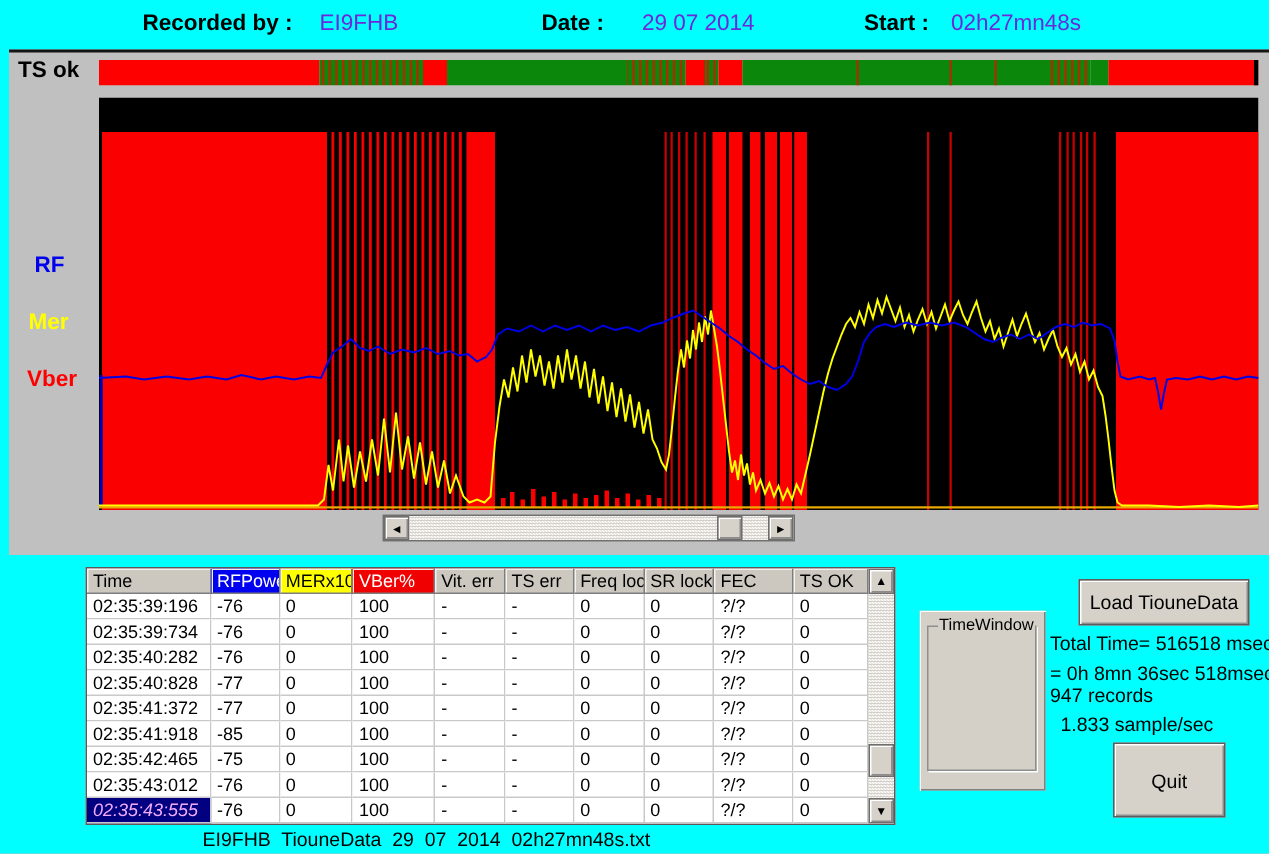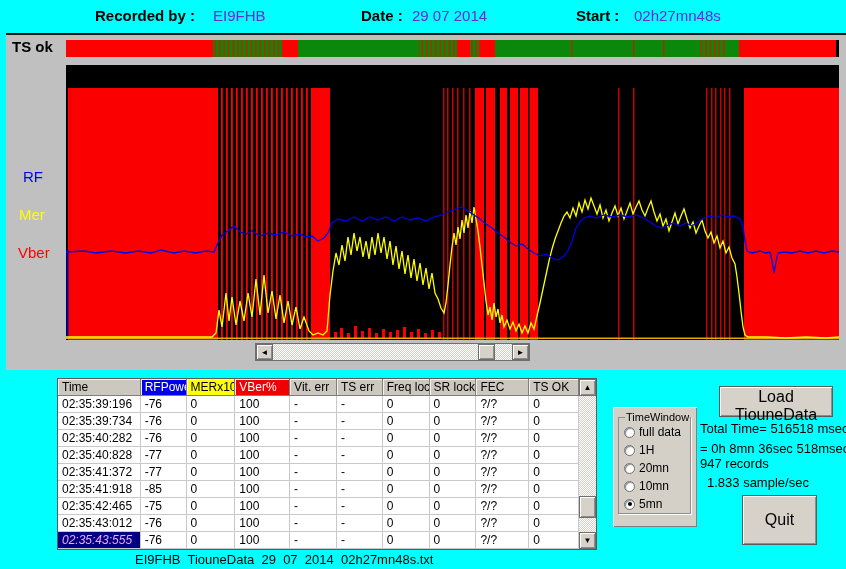--- a/index.html
+++ b/index.html
@@ -15,21 +15,21 @@
   .hlabel{font-weight:bold;color:#000;}
   .hvalue{color:#6d28d9;}
   
   .panel{
     position:absolute;left:6px;top:33px;width:840px;height:337px;
     background:#c0c0c0;border-top:2px solid #151515;box-sizing:border-box;
   }
   .ts-ok{position:absolute;left:6px;top:3px;font-size:15px;font-weight:bold;color:#000;}
   .ts-strip{position:absolute;left:60px;top:5px;width:773px;height:17px;display:block;}
   .chart{position:absolute;left:60px;top:30px;width:773px;height:275px;display:block;}
-  .ax{position:absolute;font-size:15px;font-weight:normal;}
+  .ax{position:absolute;font-size:15px;font-weight:bold;}
   .ax.rf{left:17px;top:133px;color:#0000ee;}
   .ax.mer{left:13px;top:171px;color:#ffff00;}
   .ax.vber{left:12px;top:209px;color:#ff0000;}
   
   .hscroll{position:absolute;left:249px;top:308px;width:275px;height:18px;display:flex;border:1px solid #6f6f6f;box-sizing:border-box;background:#d4d0c8;}
   .checker{
     background-color:#d4d0c8;
     background-image:conic-gradient(#ffffff 0 25%, #d4d0c8 25% 50%, #ffffff 50% 75%, #d4d0c8 75%);
     background-size:2px 2px;
   }
@@ -61,39 +61,39 @@
     border:1px solid #8e8e8e;box-shadow:1px 1px 0 #ffffff;box-sizing:border-box;}
   .tw-group legend{font-size:11px;color:#000;padding:0 1px;margin-left:1px;}
   .ropt{display:flex;align-items:center;height:18px;cursor:default;}
   .rdot{width:11px;height:11px;border-radius:50%;background:#fff;border:1px solid #707070;
     box-shadow:inset 1px 1px 1px rgba(0,0,0,.45);box-sizing:border-box;flex:0 0 auto;position:relative;}
   .rdot.on::after{content:"";position:absolute;left:2.5px;top:2.5px;width:4px;height:4px;border-radius:50%;background:#000;}
   .rlab{font-size:12px;color:#000;margin-left:4px;white-space:nowrap;}
   
   .win-btn{position:absolute;background:#d6d2c9;border:1px solid #5c5c5c;
     box-shadow:inset 1px 1px 0 #ffffff, inset -1px -1px 0 #8e8e8e;
-    font-family:"Liberation Sans", sans-serif;font-size:16px;color:#000;cursor:default;}
+    font-family:"Liberation Sans", sans-serif;font-size:13px;color:#000;cursor:default;}
   .load-btn{left:719px;top:386px;width:114px;height:31px;}
   .quit-btn{left:742px;top:495px;width:75px;height:50px;}
   .info{position:absolute;font-size:13px;color:#000;white-space:pre;}
   .info.t1{left:700px;top:421px;}
   .info.t2{left:700px;top:441px;}
   .info.t3{left:700px;top:456px;}
   .info.t4{left:707px;top:475px;}
   
   .status{position:absolute;left:135px;top:552px;font-size:13px;color:#000;white-space:pre;}
 </style>
 </head>
 <body>
 
 <div class="hdr">
   <span class="hlabel" style="left:95px">Recorded by :</span>
   <span class="hvalue" style="left:213px">EI9FHB</span>
   <span class="hlabel" style="left:361px">Date :</span>
-  <span class="hvalue" style="left:412px">29 07 2014</span>
+  <span class="hvalue" style="left:428px">29 07 2014</span>
   <span class="hlabel" style="left:576px">Start :</span>
   <span class="hvalue" style="left:634px">02h27mn48s</span>
 </div>
 
 <div class="panel">
   <span class="ts-ok">TS ok</span>
   <svg id="ts-strip-svg" class="ts-strip" viewBox="0 0 773 17" preserveAspectRatio="none">
       <defs>
         <pattern id="pm" width="4.5" height="1" patternUnits="userSpaceOnUse">
           <rect width="4.5" height="1" fill="#0b870b"></rect>
@@ -319,42 +319,20 @@
     </div>
     <div class="sbtn">
       <span>▼</span>
     </div>
   </div>
 </div>
 
 <div class="tw-panel">
   <fieldset class="tw-group">
     <legend>TimeWindow</legend>
-    <div id="radio-list">
-        <div class="ropt">
-          <span class="rdot"></span>
-          <span class="rlab">full data</span>
-        </div>
-        <div class="ropt">
-          <span class="rdot"></span>
-          <span class="rlab">1H</span>
-        </div>
-        <div class="ropt">
-          <span class="rdot"></span>
-          <span class="rlab">20mn</span>
-        </div>
-        <div class="ropt">
-          <span class="rdot"></span>
-          <span class="rlab">10mn</span>
-        </div>
-        <div class="ropt">
-          <span class="rdot on"></span>
-          <span class="rlab">5mn</span>
-        </div>
-      </div>
   </fieldset>
 </div>
 
 <button class="win-btn load-btn">Load TiouneData</button>
 <div class="info t1">Total Time= 516518 msec</div>
 <div class="info t2">= 0h 8mn 36sec 518msec</div>
 <div class="info t3">947 records</div>
 <div class="info t4">1.833 sample/sec</div>
 <button class="win-btn quit-btn">Quit</button>
 

